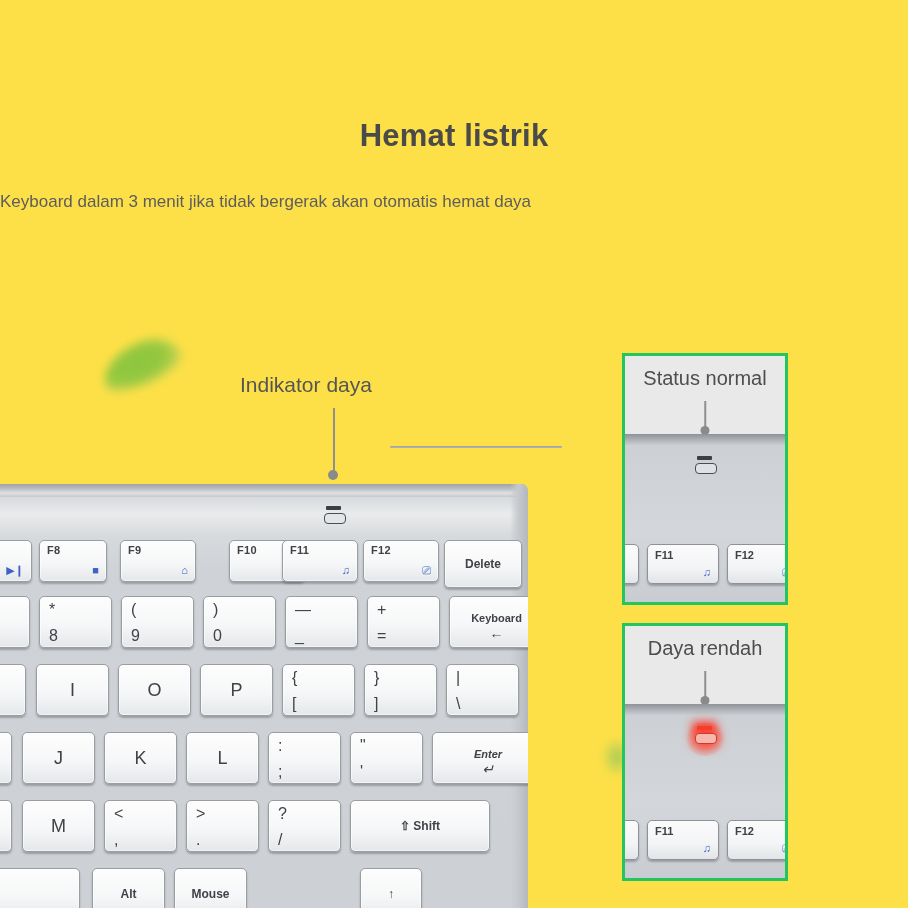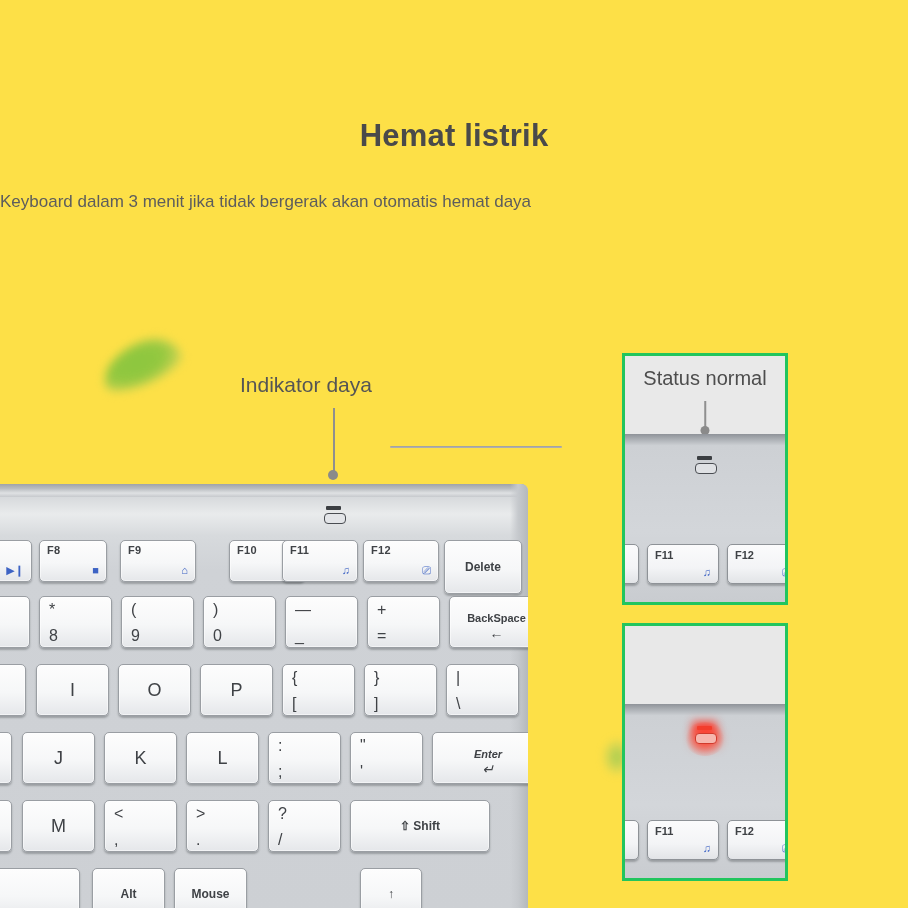--- a/index.html
+++ b/index.html
@@ -202,21 +202,21 @@
           <span class="ic">✉</span>
         </div>
         <div class="key" style="left: 300px; top: 56px; width: 76px; height: 42px;">
           <span class="lt">F11</span>
           <span class="ic">♫</span>
         </div>
         <div class="key" style="left: 381px; top: 56px; width: 76px; height: 42px;">
           <span class="lt">F12</span>
           <span class="ic">⎚</span>
         </div>
-        <div class="key" style="left: 462px; top: 56px; width: 78px; height: 54px;">
+        <div class="key" style="left: 462px; top: 56px; width: 78px; height: 48px;">
           <span class="ctr">Delete</span>
         </div>
         <div class="key" style="left: -18px; top: 112px; width: 66px; height: 52px;"></div>
         <div class="key" style="left: 57px; top: 112px; width: 73px; height: 52px;">
           <span class="up">*</span>
           <span class="dn">8</span>
         </div>
         <div class="key" style="left: 139px; top: 112px; width: 73px; height: 52px;">
           <span class="up">(</span>
           <span class="dn">9</span>
@@ -227,21 +227,21 @@
         </div>
         <div class="key" style="left: 303px; top: 112px; width: 73px; height: 52px;">
           <span class="up">—</span>
           <span class="dn">_</span>
         </div>
         <div class="key" style="left: 385px; top: 112px; width: 73px; height: 52px;">
           <span class="up">+</span>
           <span class="dn">=</span>
         </div>
         <div class="key" style="left: 467px; top: 112px; width: 95px; height: 52px;">
-          <span class="ctr-sm">BackSpace</span>
+          <span class="ctr-sm">Keyboard</span>
           <span style="position:absolute;left:0;right:0;bottom:6px;text-align:center;font-size:14px;">←</span>
         </div>
         <div class="key" style="left: -24px; top: 180px; width: 68px; height: 52px;">
           <span class="mid">U</span>
         </div>
         <div class="key" style="left: 54px; top: 180px; width: 73px; height: 52px;">
           <span class="mid">I</span>
         </div>
         <div class="key" style="left: 136px; top: 180px; width: 73px; height: 52px;">
           <span class="mid">O</span>
@@ -343,20 +343,25 @@
         <span class="ic">♫</span>
       </div>
       <div class="pkey" style="left:102px;top:2px;width:72px;height:40px;">
         <span class="lt">F12</span>
         <span class="ic">⎚</span>
       </div>
     </div>
   </div>
 
   <div class="panel" id="panel-1" style="left:622px;top:623px;width:166px;height:258px;">
+    <div class="panel-top">
+      <div class="panel-label">Daya rendah</div>
+      <div class="panel-lead"></div>
+      <div class="panel-dot"></div>
+    </div>
     <div class="panel-strip"></div>
     <div class="panel-body"></div>
     <div class="p-glow"></div>
     <div class="p-ind lit">
       <div class="bar"></div>
       <div class="batt"></div>
     </div>
     <div class="p-keyrow">
       <div class="pkey pkey-partial" style="left:-16px;top:2px;width:30px;height:40px;"></div>
       <div class="pkey" style="left:22px;top:2px;width:72px;height:40px;">

